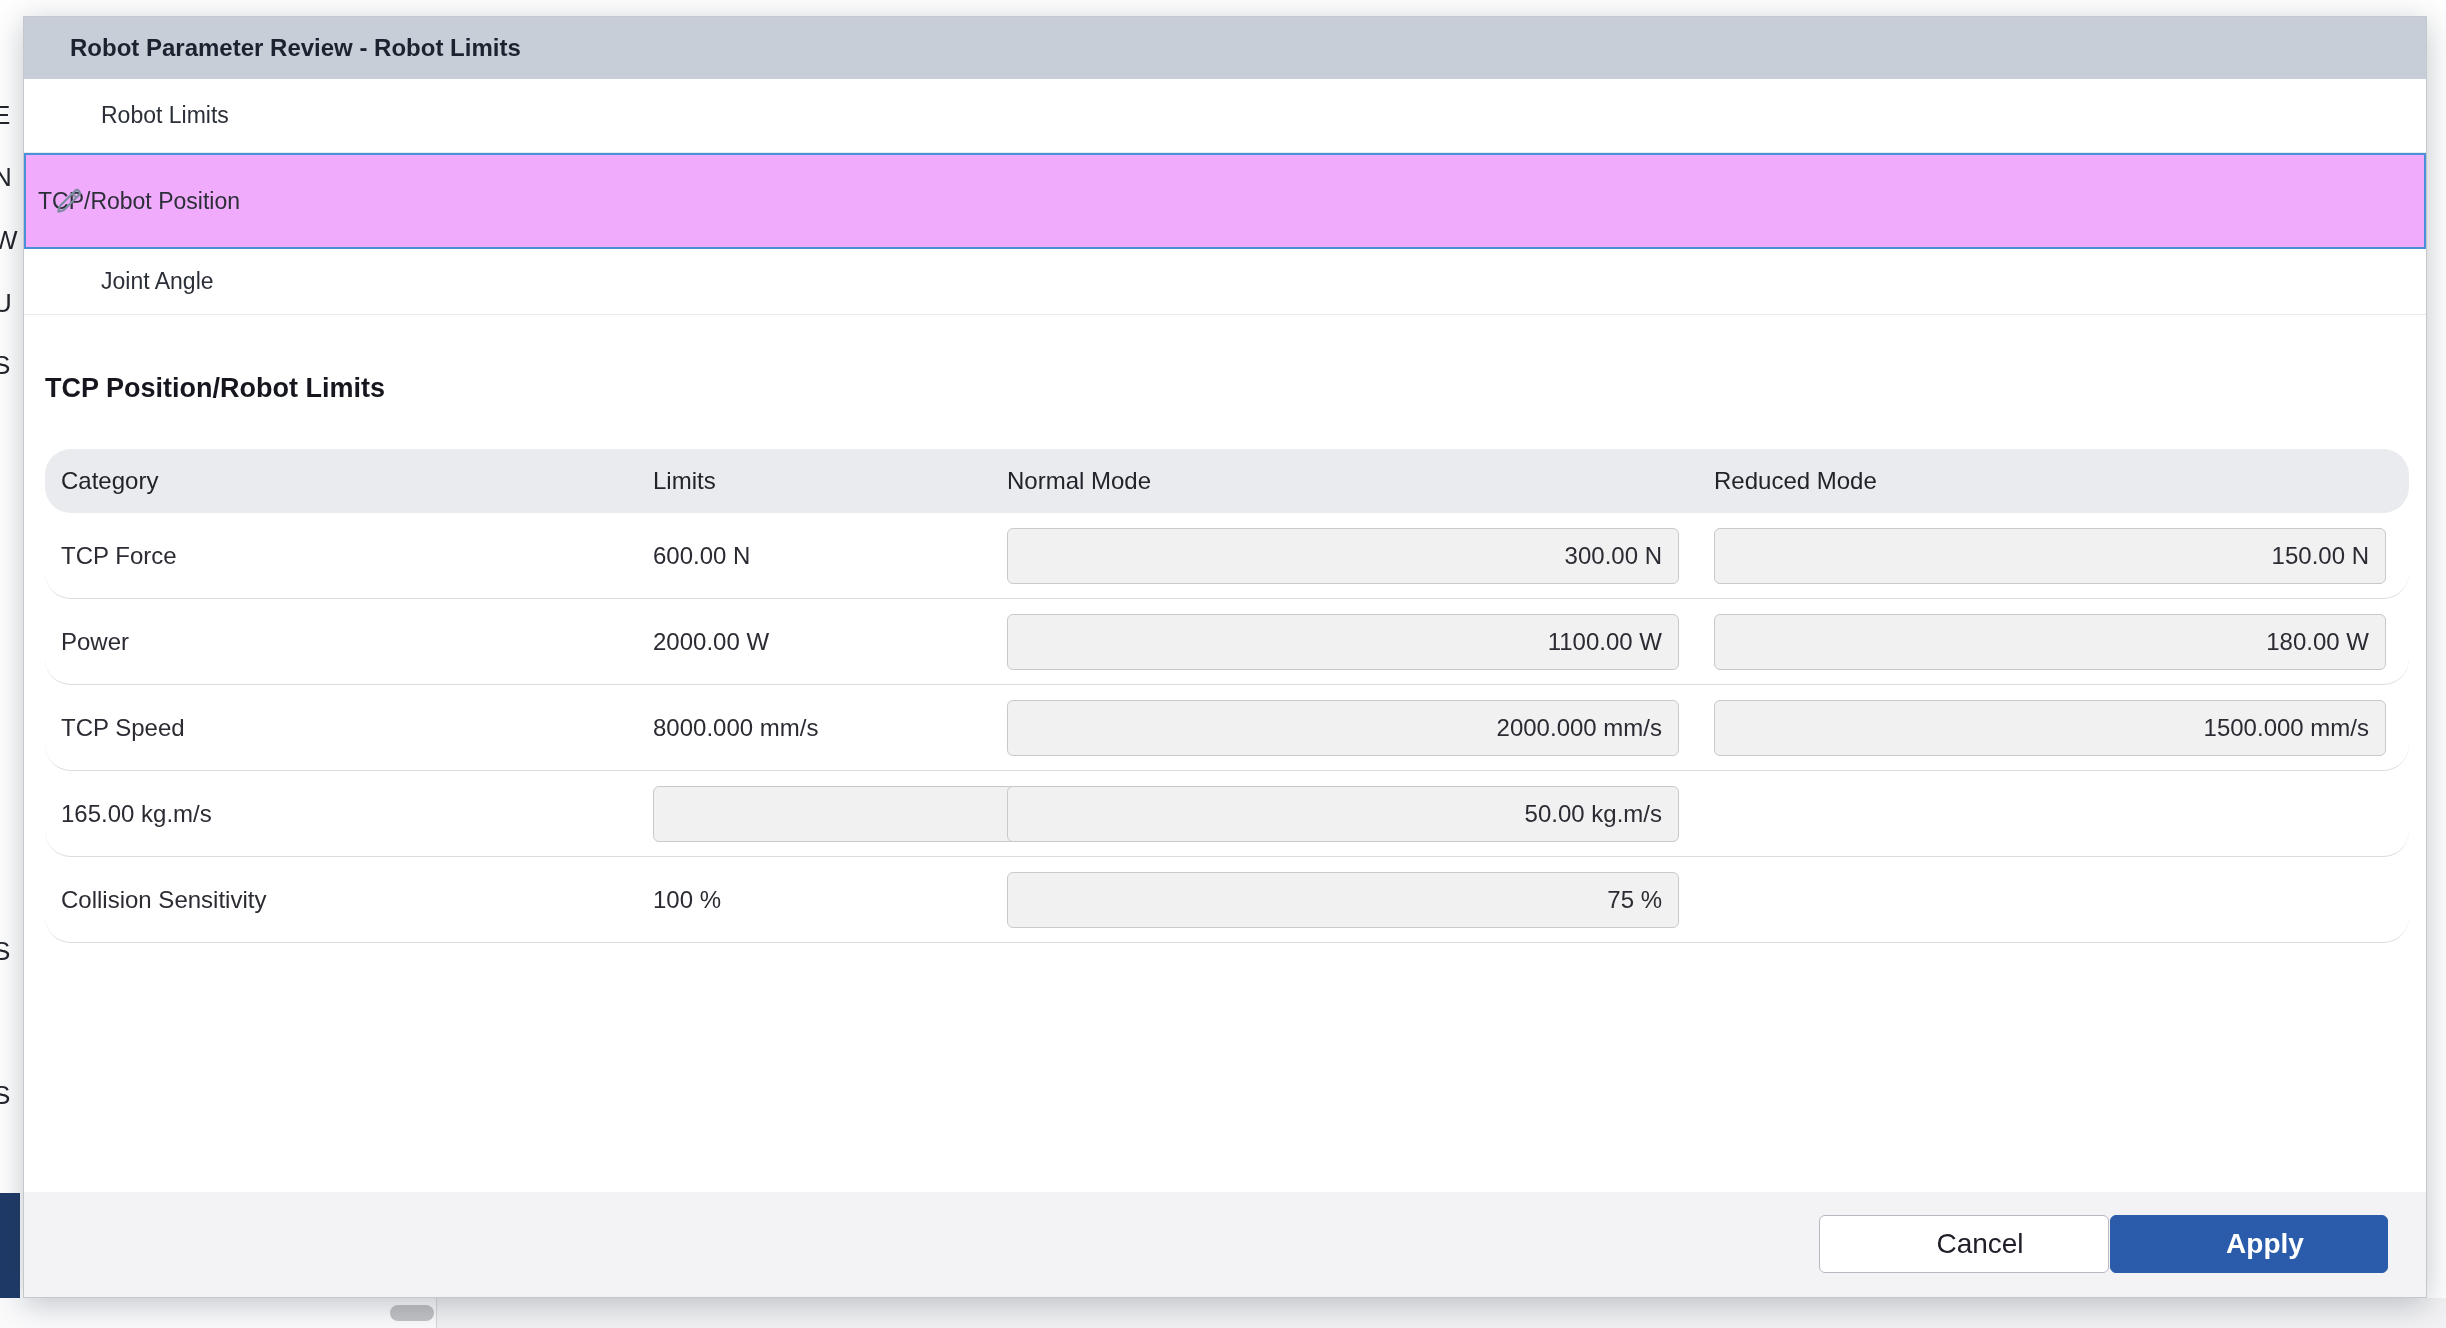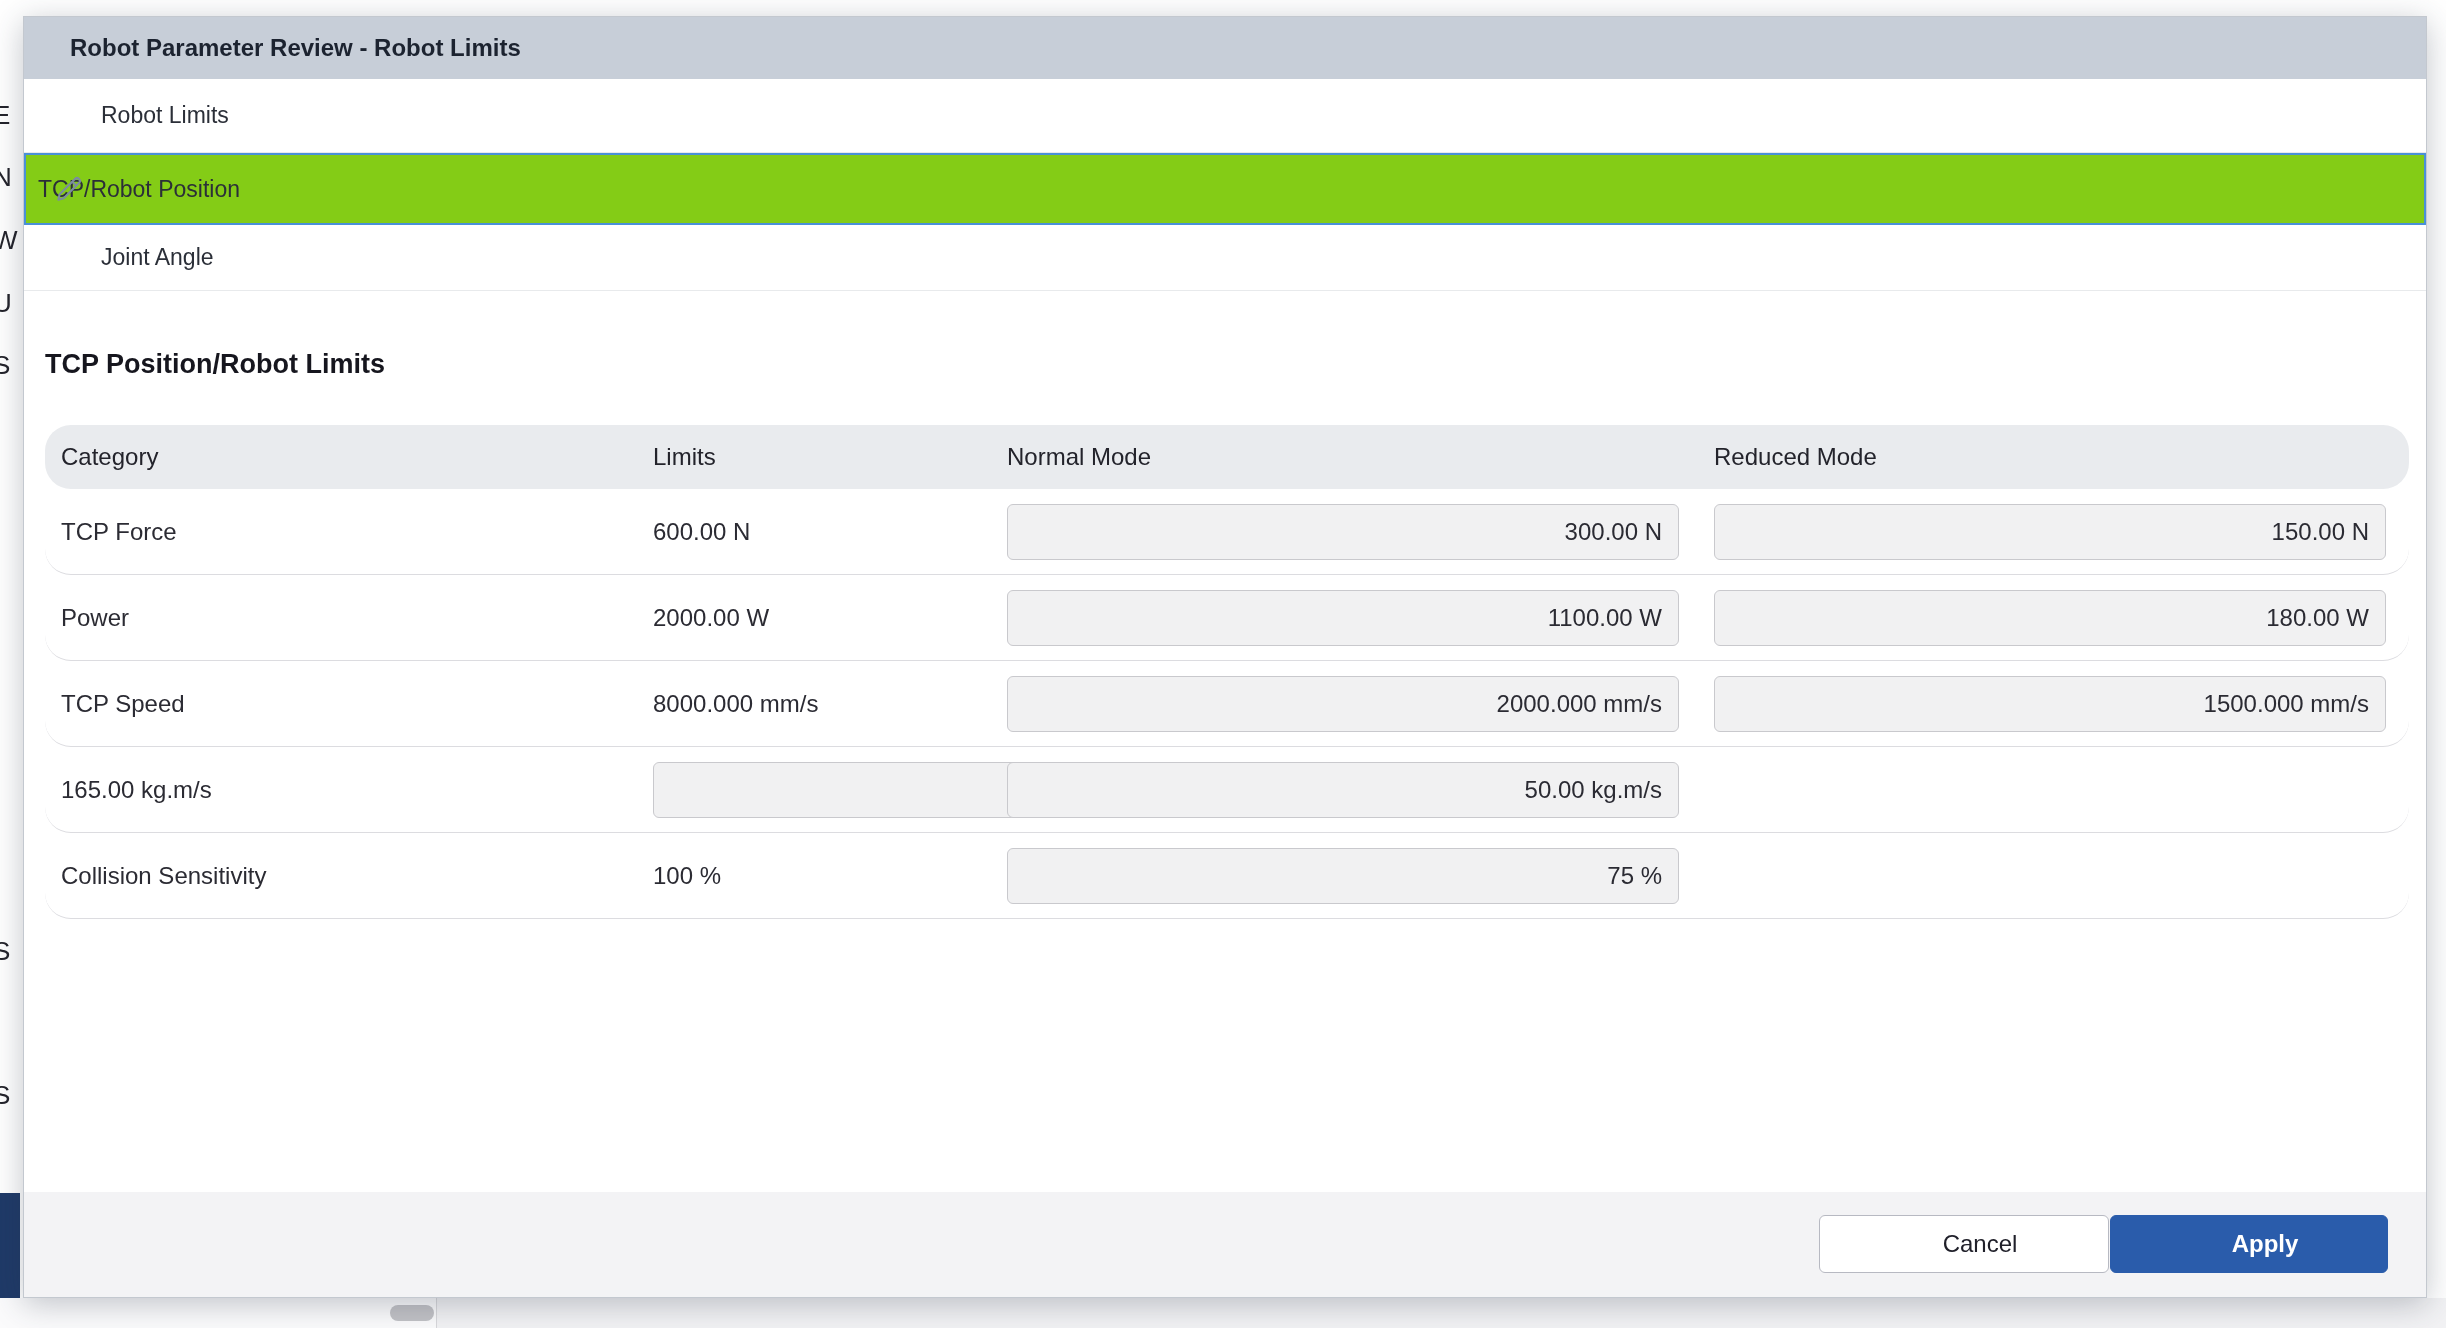--- a/index.html
+++ b/index.html
@@ -27,37 +27,37 @@
   .dialog { position:absolute; left:23px; top:16px; width:2404px; height:1282px; background:#ffffff;
             border:1px solid #c3c8cf; box-shadow:0 6px 30px rgba(40,50,70,.28); }
 
   .titlebar { height:62px; background:#c7ced8; display:flex; align-items:center; padding-left:46px; }
   .titlebar .t { font-size:24px; font-weight:700; color:#1c2330; }
 
   .list-row { position:relative; display:flex; align-items:center; border-bottom:1px solid #e8eaec;
               padding-left:77px; font-size:23px; color:#2b2f38; cursor:pointer; background:#fff; }
   .list-row.h74 { height:74px; }
   .list-row.h66 { height:66px; }
-  .list-row.selected { height:72px; border:2px solid #4a90d8; background:#84cc16;padding-left:12px; }
+  .list-row.selected { height:96px; border:2px solid #4a90d8; background:#f0abfc;padding-left:12px; }
   .pencil { position:absolute; left:27px; top:50%; transform:translateY(-50%); width:32px; height:32px; }
 
   .section-title { margin:56px 0 0 21px; font-size:27px; line-height:34px; font-weight:700; color:#16161e; }
 
   .table { margin:44px 17px 0 21px; }
   .trow { display:grid; grid-template-columns:592px 354px 707px 713px; align-items:center;border-radius:26px; }
   .thead { height:64px; background:#e9ebee; font-size:24px; color:#23232b; }
   .thead > div { padding-left:16px; }
   .tbody-row { height:86px; border-bottom:1px solid #dcdce0; font-size:24px; color:#2b2b33; background:#fff; }
   .cell { padding-left:16px; }
   .val-input { margin-left:16px; width:672px; height:56px; background:#f1f1f2; border:1px solid #c9c9cd;
                border-radius:6px; text-align:right; padding-right:16px; font-size:24px; color:#2b2b33;
                font-family:inherit; }
 
   .footer { position:absolute; left:0; bottom:0; width:100%; height:105px; background:#f3f3f5; }
-  .btn { position:absolute; top:23px; height:58px; border-radius:6px; font-size:24px; font-family:inherit; cursor:pointer;padding-left:32px; }
+  .btn { position:absolute; top:23px; height:58px; border-radius:6px; font-size:28px; font-family:inherit; cursor:pointer;padding-left:32px; }
   .btn-cancel { right:317px; width:290px; background:#ffffff; border:1px solid #b7b9c2; color:#20202a; }
   .btn-apply  { right:38px;  width:278px; background:#2a5cab; border:1px solid #2a5cab; color:#ffffff; font-weight:600; }
 </style>
 </head>
 <body>
 
 <div class="stage">
 
   <div class="bg-app">
     <span class="edge-letter">E</span>

